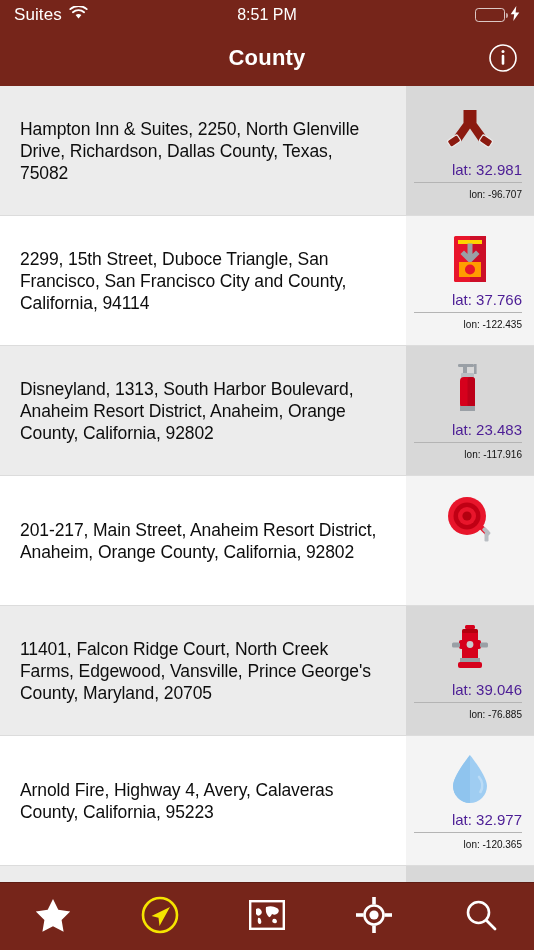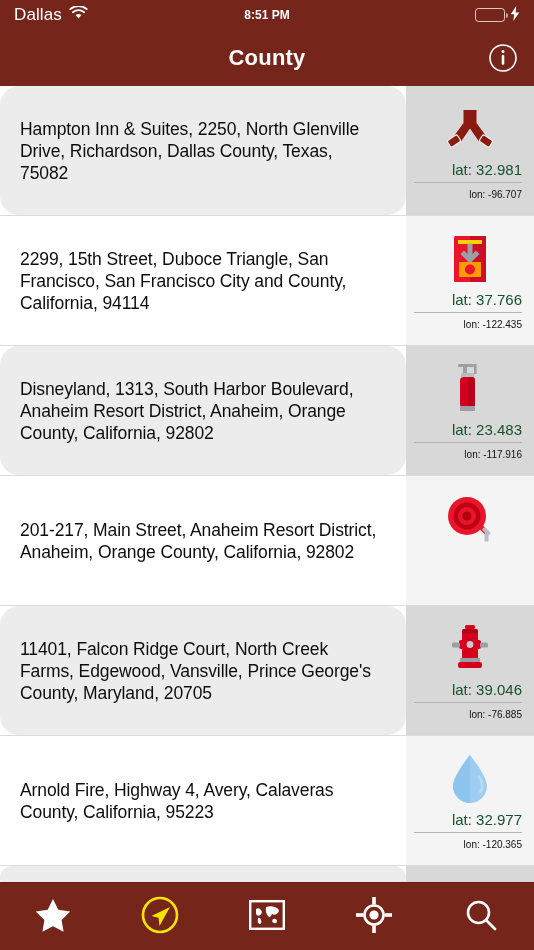--- a/index.html
+++ b/index.html
@@ -23,21 +23,21 @@
     color:#fff;
     display:flex; align-items:center;
     padding:0 14px;
     position:relative;
   }
   .sb-left { display:flex; align-items:center; gap:7px; }
   .sb-carrier { font-size:17px; letter-spacing:0.1px; }
   .sb-time {
     position:absolute; left:0; right:0; top:0; bottom:0;
     display:flex; align-items:center; justify-content:center;
-    font-size:12px; font-weight:bold; pointer-events:none;
+    font-size:16px; font-weight:normal; pointer-events:none;
   }
   .sb-right {
     margin-left:auto; display:flex; align-items:center; gap:5px;
     position:relative; z-index:2;
   }
   .battery {
     width:30px; height:14px;
     border:1.4px solid rgba(255,255,255,.75);
     border-radius:3.5px;
     position:relative;
@@ -88,42 +88,42 @@
   }
   .row .info-cell {
     flex:0 0 128px;
     width:128px;
     background:#F4F4F4;
     display:flex; flex-direction:column;
     align-items:center; justify-content:flex-start;
     position:relative;
     padding-top:16px;
   }
-  .row.alt .addr-cell { background:#ECECEC;border-radius:19px; }
+  .row.alt .addr-cell { background:#ECECEC; }
   .row.alt .info-cell { background:#D8D8D8; }
 
   .addr-text {
     font-size:17.5px;
     line-height:22px;
     color:#0D0D0D;
     letter-spacing:-0.1px;
   }
 
   .icon-wrap {
     height:56px;
     display:flex; align-items:center; justify-content:center;
     margin-bottom:6px;
   }
   .coords {
     position:absolute; bottom:10px; left:0; right:0;
     display:flex; flex-direction:column; align-items:flex-end;
     padding-right:12px;
   }
   .coord-lat {
-    font-size:15px; color:#14532d; line-height:20px;
+    font-size:15px; color:#4c1d95; line-height:20px;
   }
   .coord-sep {
     height:1px; background:#B4B4B4;
     width:108px; margin:2px 0 2px auto;
   }
   .coord-lon {
     font-size:10px; color:#111; line-height:20px;
   }
 
   
@@ -145,21 +145,21 @@
     cursor:pointer;
   }
 </style>
 </head>
 <body>
 
 <div id="app">
 
   <div class="statusbar">
     <div class="sb-left">
-      <span class="sb-carrier">Dallas</span>
+      <span class="sb-carrier">Suites</span>
       <span>
         <svg width="19" height="14" viewBox="0 0 19 14">
           <path d="M9.5 12.6 L6.6 9.1 a4.6 4.6 0 0 1 5.8 0 Z" fill="#fff"></path>
           <path d="M3.9 6.2 a8.6 8.6 0 0 1 11.2 0" stroke="#fff" stroke-width="1.9" fill="none" stroke-linecap="round"></path>
           <path d="M1.3 3.1 a12.6 12.6 0 0 1 16.4 0" stroke="#fff" stroke-width="1.9" fill="none" stroke-linecap="round"></path>
         </svg>
       </span>
     </div>
     <div class="sb-time">8:51 PM</div>
     <div class="sb-right">

